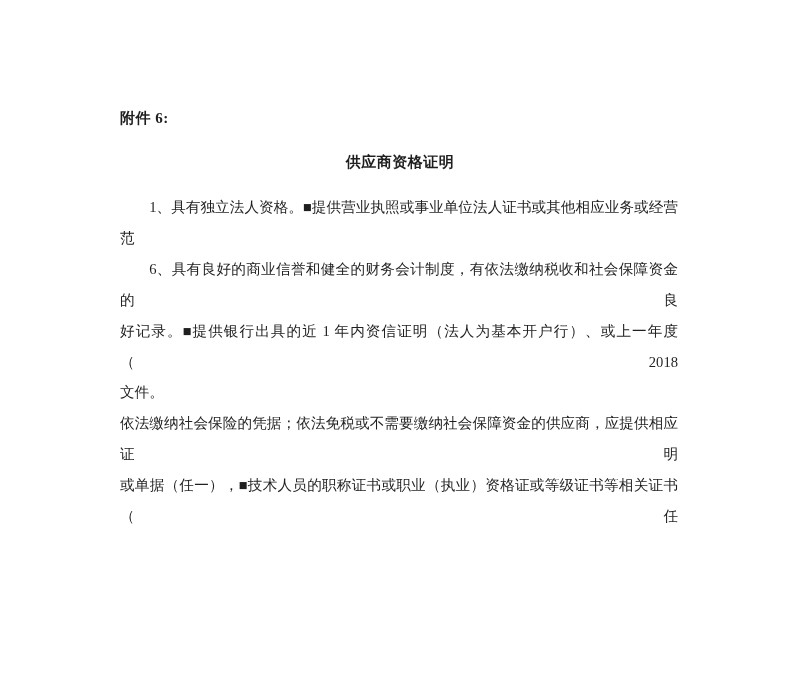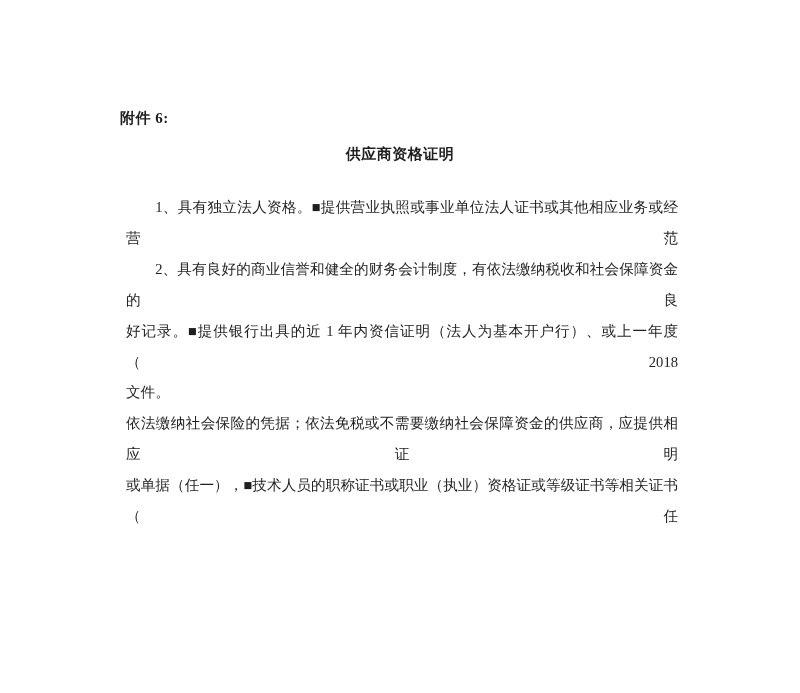--- a/index.html
+++ b/index.html
@@ -33,61 +33,60 @@
   .doc-title {
     position: absolute;
     left: 0;
     right: 0;
     top: 146px;
     text-align: center;
     font-size: 15px;
     line-height: 17px;
     font-weight: bold;
     letter-spacing: 0.5px;
-    margin: 0;
+    margin: 8px;
   }
   .doc-body {
     position: absolute;
     left: 120px;
     top: 192px;
     width: 558px;
     font-size: 14.6px;
   }
   .paragraph {
     margin: 0;
     padding: 0;
   }
   .line {
     line-height: 30.9px;
     text-align: justify;
     text-align-last: left;
     -moz-text-align-last: left;
     white-space: pre-wrap;
-    margin-left: 6px;
   }
   .line.full {
     text-align-last: justify;
     -moz-text-align-last: justify;
   }
   .line.first {
     text-indent: 2em;
   }
 </style>
 </head>
 <body>
 
 <div class="page">
   <div class="attachment-label">附件 6:</div>
   <h1 class="doc-title">供应商资格证明</h1>
   <div class="doc-body" id="doc-body">
       <div class="paragraph">
         <div class="line first full">1、具有独立法人资格。■提供营业执照或事业单位法人证书或其他相应业务或经营范</div>
       </div>
       <div class="paragraph">
-        <div class="line first full">2、具有良好的商业信誉和健全的财务会计制度，有依法缴纳税收和社会保障资金的良</div>
+        <div class="line first full">6、具有良好的商业信誉和健全的财务会计制度，有依法缴纳税收和社会保障资金的良</div>
         <div class="line full">好记录。■提供银行出具的近 1 年内资信证明（法人为基本开户行）、或上一年度（2018</div>
         <div class="line">文件。</div>
         <div class="line full">依法缴纳社会保险的凭据；依法免税或不需要缴纳社会保障资金的供应商，应提供相应证明</div>
       </div>
       <div class="paragraph">
         <div class="line full">或单据（任一），■技术人员的职称证书或职业（执业）资格证或等级证书等相关证书（任</div>
       </div>
     </div>
 </div>
 

